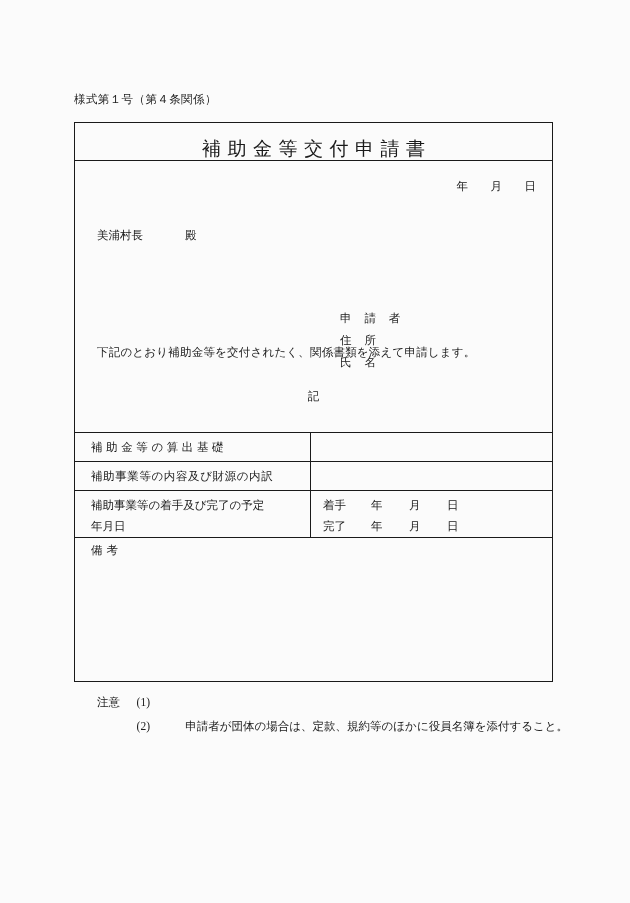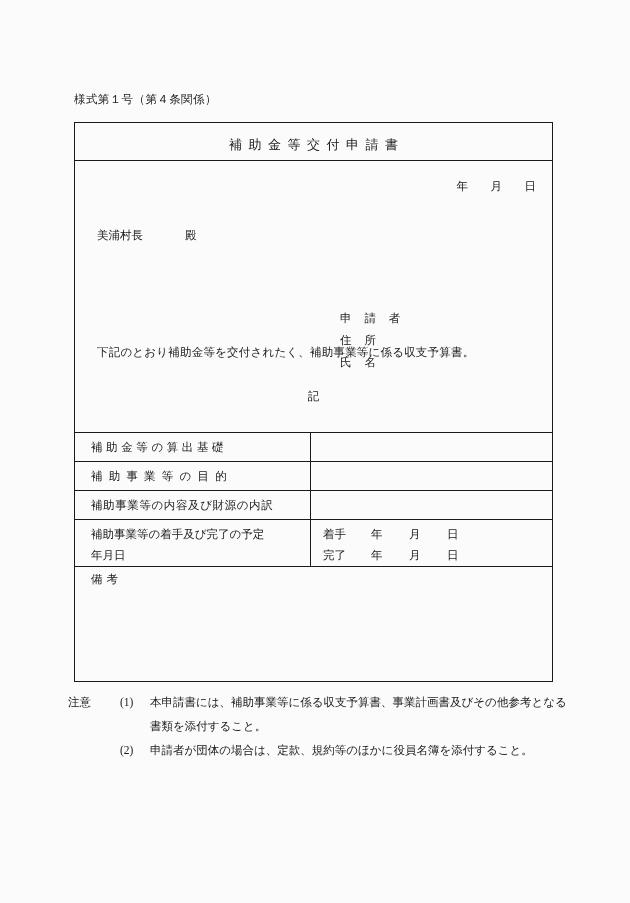--- a/index.html
+++ b/index.html
@@ -54,21 +54,21 @@
     border-bottom: 1.1px solid #1a1a1a;
     box-sizing: border-box;
   }
 
   .doc-title {
     position: absolute;
     left: 0;
     right: 0;
     top: 13px;
     text-align: center;
-    font-size: 13px;
+    font-size: 19px;
     letter-spacing: 6.5px;
     text-indent: 6.5px;
     white-space: nowrap;
   }
 
   .title-rule {
     position: absolute;
     left: 0;
     right: 0;
     top: 37px;
@@ -190,21 +190,21 @@
 
   
   .notes {
     position: absolute;
     left: 68px;
     top: 690px;
     width: 500px;
     font-size: 11.5px;
     line-height: 24px;
   }
-  .note-row { display: flex; align-items: flex-start; }
+  .note-row { display: flex; align-items: flex-start; text-align: right; }
   .note-heading {
     width: 52px;
     flex: 0 0 52px;
     white-space: nowrap;
   }
   .note-marker {
     width: 30px;
     flex: 0 0 30px;
     white-space: nowrap;
   }
@@ -234,45 +234,37 @@
       <div class="addressee">
         <span>美浦村長</span><span class="dono">殿</span>
       </div>
 
       <div class="applicant">
         <div>申 請 者</div>
         <div>住 所</div>
         <div>氏 名</div>
       </div>
 
-      <div class="statement">下記のとおり補助金等を交付されたく、補助事業等に係る収支予算書。</div>
+      <div class="statement">下記のとおり補助金等を交付されたく、関係書類を添えて申請します。</div>
 
       <div class="ki-mark">記</div>
     </div>
 
     <table class="tbl">
       <tbody>
 
         <tr>
           <td class="col-label">
             <div class="cell-label sp-medium">補助金等の算出基礎</div>
           </td>
           <td class="col-value">
             <div class="cell-blank"></div>
           </td>
         </tr>
 
-        <tr>
-          <td class="col-label">
-            <div class="cell-label sp-wide">補助事業等の目的</div>
-          </td>
-          <td class="col-value">
-            <div class="cell-blank"></div>
-          </td>
-        </tr>
 
         <tr>
           <td class="col-label">
             <div class="cell-label sp-narrow">補助事業等の内容及び財源の内訳</div>
           </td>
           <td class="col-value">
             <div class="cell-blank"></div>
           </td>
         </tr>
 
@@ -297,21 +289,20 @@
           </td>
         </tr>
       </tbody>
     </table>
   </div>
 
   <div class="notes">
     <div class="note-row first">
       <span class="note-heading">注意</span>
       <span class="note-marker">(1)</span>
-      <span class="note-body">本申請書には、補助事業等に係る収支予算書、事業計画書及びその他参考となる書類を添付すること。</span>
     </div>
     <div class="note-row second">
       <span class="note-marker">(2)</span>
       <span class="note-body">申請者が団体の場合は、定款、規約等のほかに役員名簿を添付すること。</span>
     </div>
   </div>
 
 </div>
 
 </body></html>

